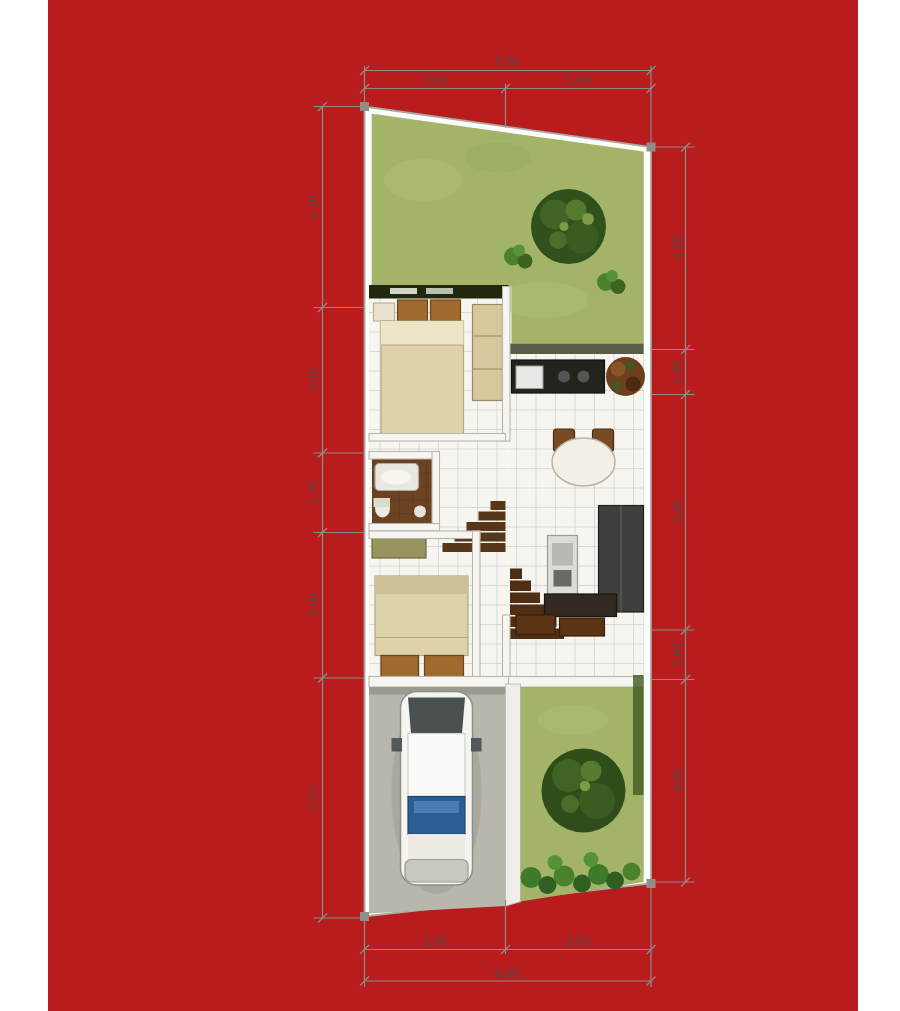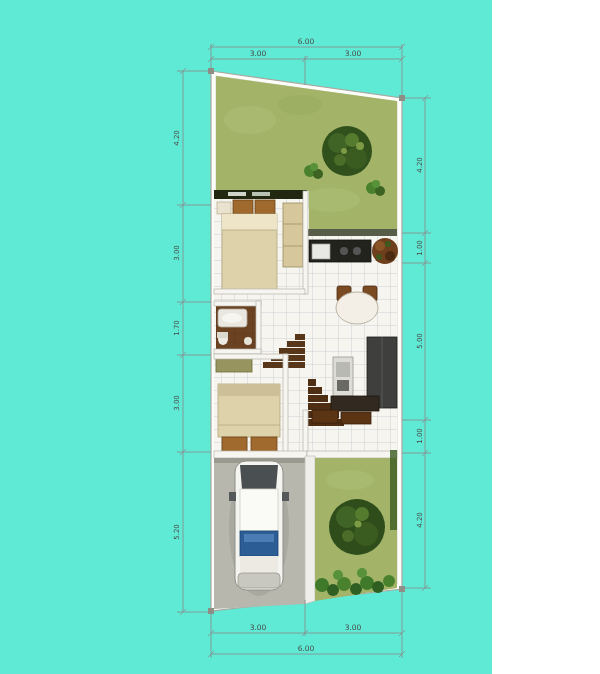--- a/index.html
+++ b/index.html
@@ -1,17 +1,17 @@
 <!DOCTYPE html>
 <html><head>
 <meta charset="utf-8">
 <style>
   html,body{margin:0;padding:0;background:#ffffff;}
-  .stage{position:relative;width:492px;height:674px;background:#5eead4;overflow:hidden;
-         font-family:"DejaVu Sans",sans-serif;}
+  .stage{position:relative;width:540px;height:674px;background:#b91c1c;overflow:hidden;
+         font-family:"DejaVu Sans",sans-serif;margin-left:32px;}
   svg{position:absolute;left:0;top:0;}
   text{font-family:"DejaVu Sans",sans-serif;font-size:7.5px;fill:#4a4a4a;}
   text.rot{font-size:7px;}
 </style>
 </head>
 <body>
 
 <div class="stage">
 <svg width="600" height="674" viewBox="0 0 600 674">
   <defs>

